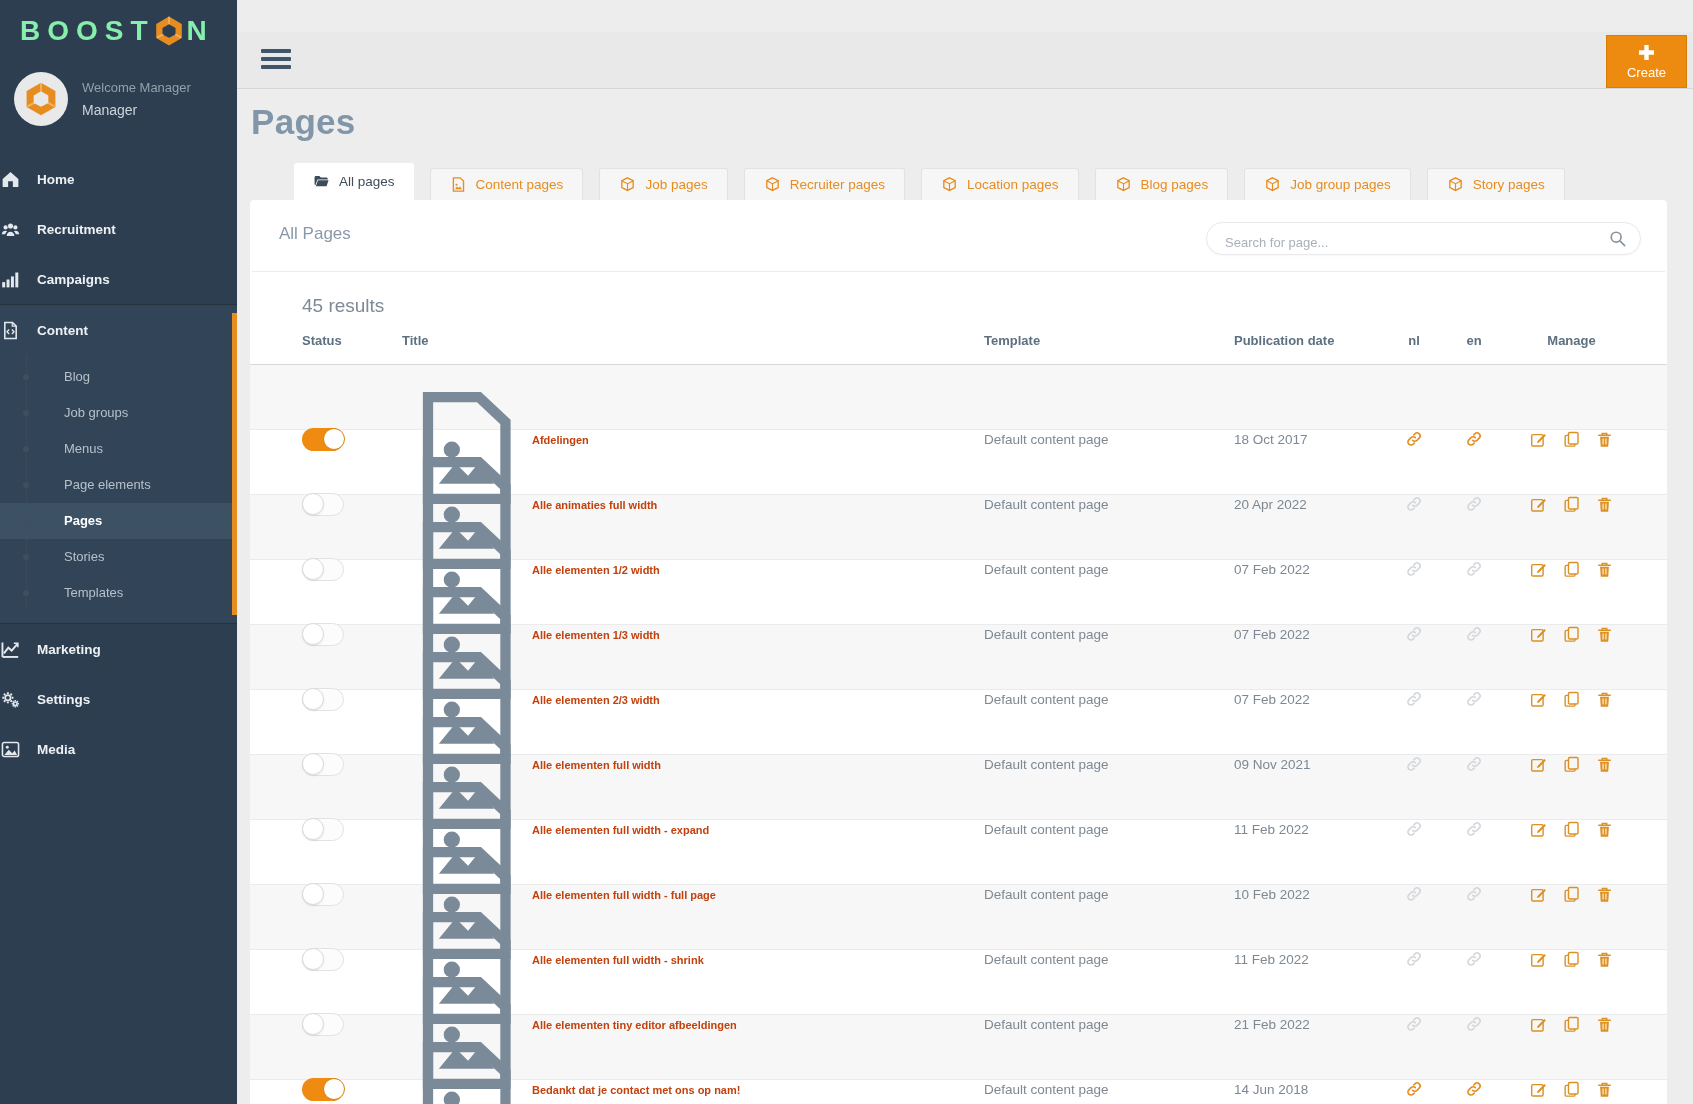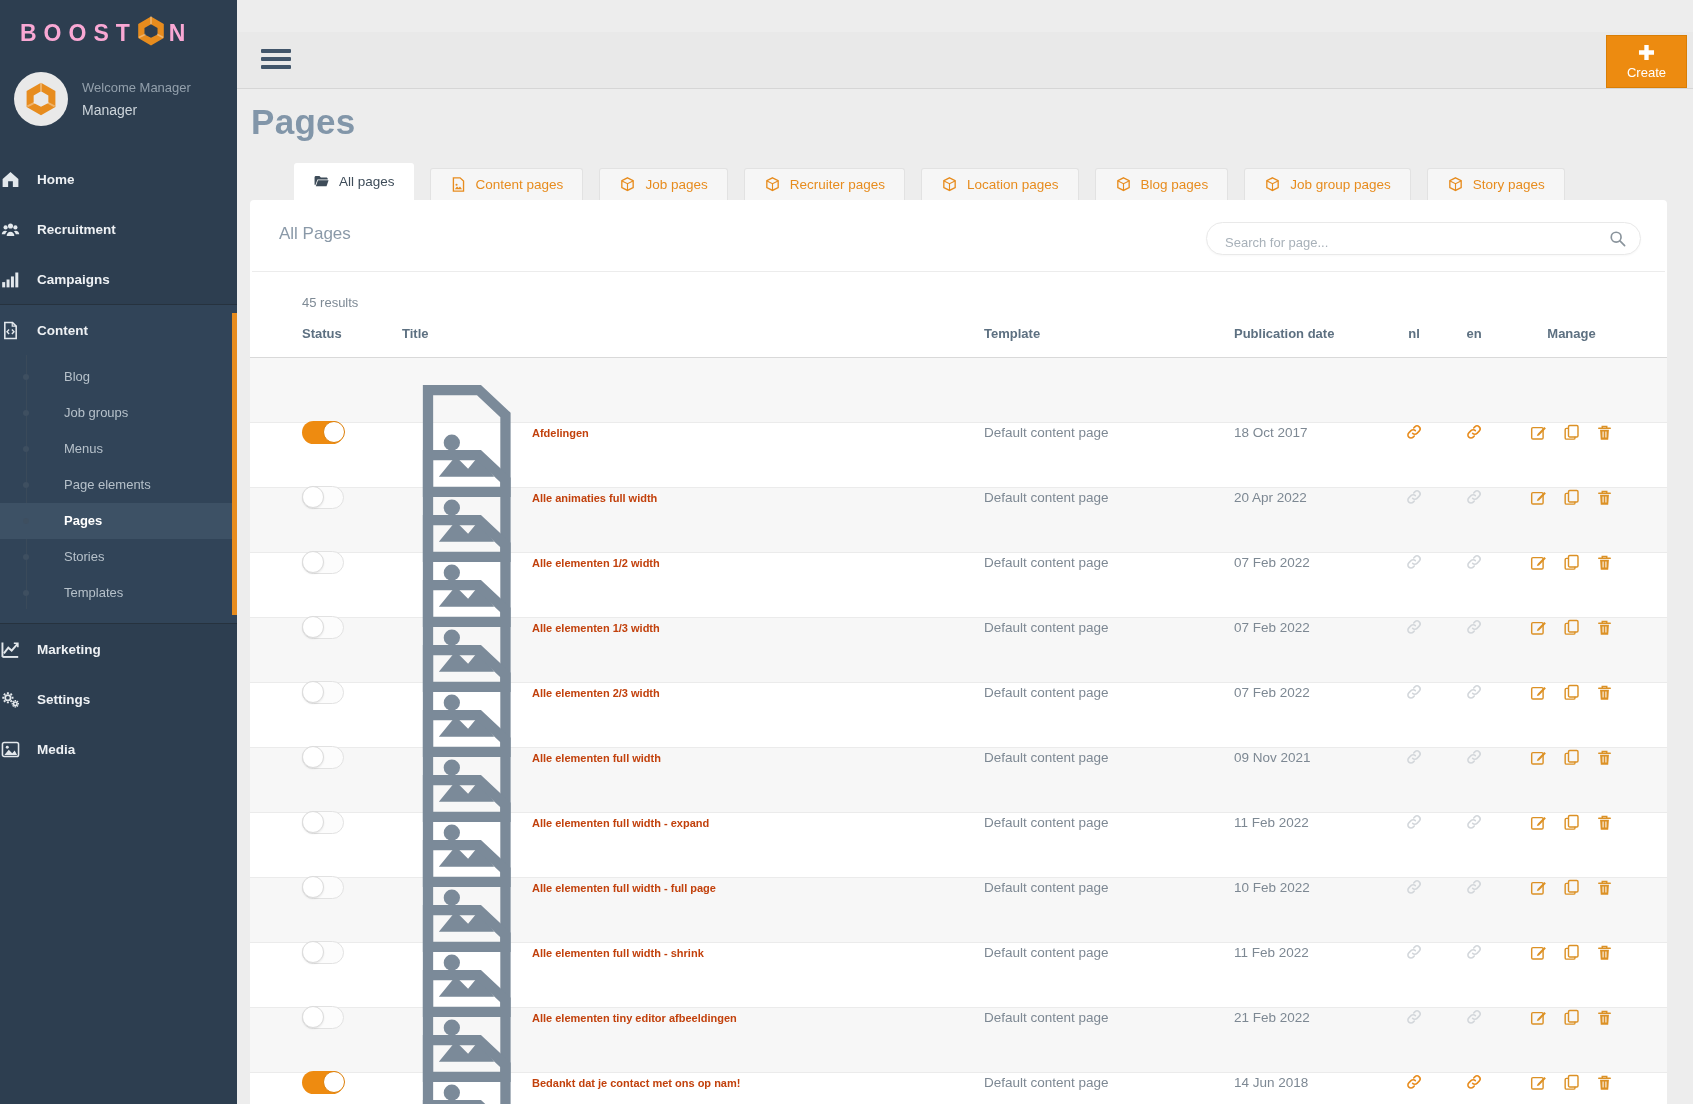--- a/index.html
+++ b/index.html
@@ -3,21 +3,21 @@
 <meta charset="utf-8">
 <style>
   * { margin:0; padding:0; box-sizing:border-box; }
   html,body { width:1693px; height:1104px; overflow:hidden;
     font-family:"Liberation Sans", sans-serif; background:#ededed; }
 
   
   .sidebar { position:fixed; left:0; top:0; width:237px; height:1104px;
     background:#2d3e50; z-index:10; }
   .logo { display:flex; align-items:flex-end; padding:15px 0 0 20px;
-    color:#f9a8d4; font-size:23px; font-weight:bold; letter-spacing:7px; }
+    color:#86efac; font-size:28px; font-weight:bold; letter-spacing:7px; }
   .logo .hex { width:32px; height:32px; margin:0 2px 0 -2px; color:#e78c1e; }
   .user { display:flex; align-items:center; gap:14px; padding:25px 14px 28px 14px; }
   .avatar { width:54px; height:54px; border-radius:50%; background:#e9e9e9;
     display:flex; align-items:center; justify-content:center; flex:none; }
   .avatar .hex { width:36px; height:36px; color:#e78c1e; }
   .user-welcome { font-size:13px; color:#93a0ac; margin-bottom:7px; }
   .user-role { font-size:14px; color:#ccd4da; }
   .nav-item { height:50px; display:flex; align-items:center; gap:16px;
     color:#eef1f4; font-size:13.5px; font-weight:bold; cursor:pointer; }
   .nav-item .nico { width:21px; height:21px; color:#e3e8ec; flex:none; display:flex; }
@@ -68,21 +68,21 @@
     color:#8a99a8; }
   .search-wrap { position:absolute; right:24px; top:22px; width:435px; height:33px; }
   .search-wrap input { width:100%; height:100%; border:1px solid #e9e9e9;
     border-radius:17px; padding:8px 44px 0 18px; font-size:13px; color:#555;
     outline:none; box-shadow:0 1px 2px rgba(0,0,0,0.03);
     font-family:"Liberation Sans", sans-serif; }
   .search-wrap input::placeholder { color:#a8b1b9; }
   .search-ico { position:absolute; right:14px; top:7px; width:19px; height:19px;
     color:#8a949c; cursor:pointer; }
 
-  .results { margin:23px 0 0 52px; font-size:13px; color:#7e8a95; }
+  .results { margin:23px 0 0 52px; font-size:19px; color:#7e8a95; }
 
   .cols { display:grid;
     grid-template-columns:100px 130px 452px 250px 150px 60px 60px 135px;
     padding:0 20px 0 52px; align-items:center; }
   .thead { height:48px; font-size:13px; font-weight:bold; color:#5d7081;
     border-bottom:1px solid #d9d9d9; }
   .thead .c-nl, .thead .c-en { justify-self:center; }
   .thead .c-manage { justify-self:center; }
   .row { height:65px; border-bottom:1px solid #ebebeb; }
   .row:nth-child(odd) { background:#f7f7f7; }

